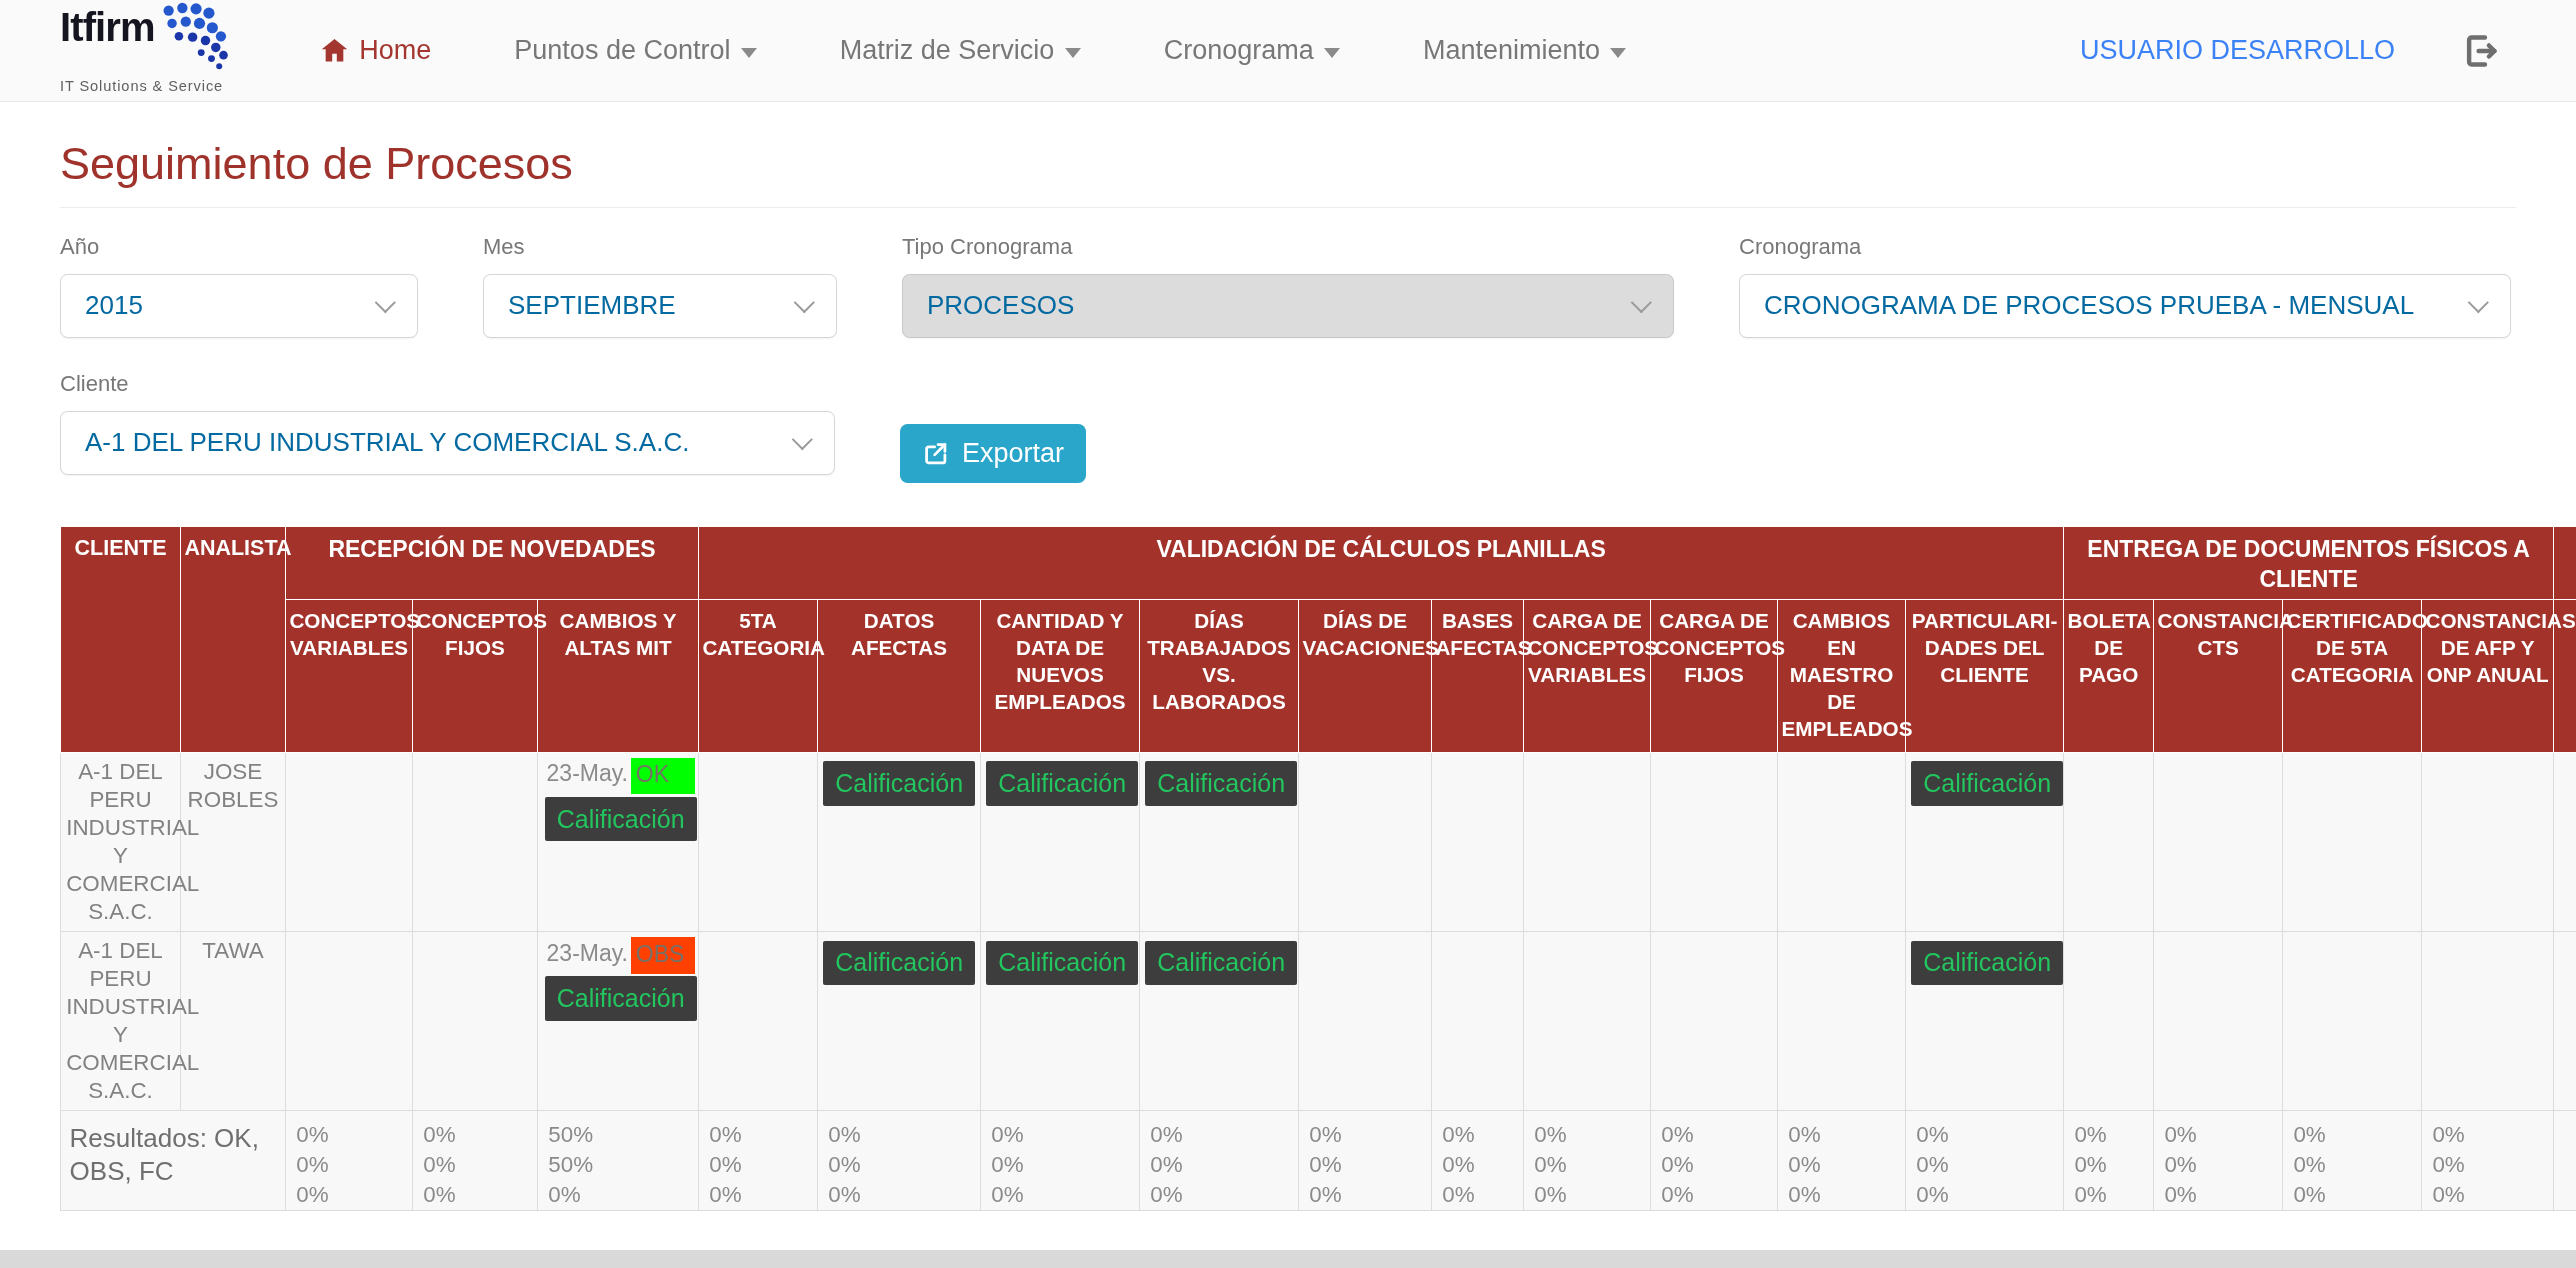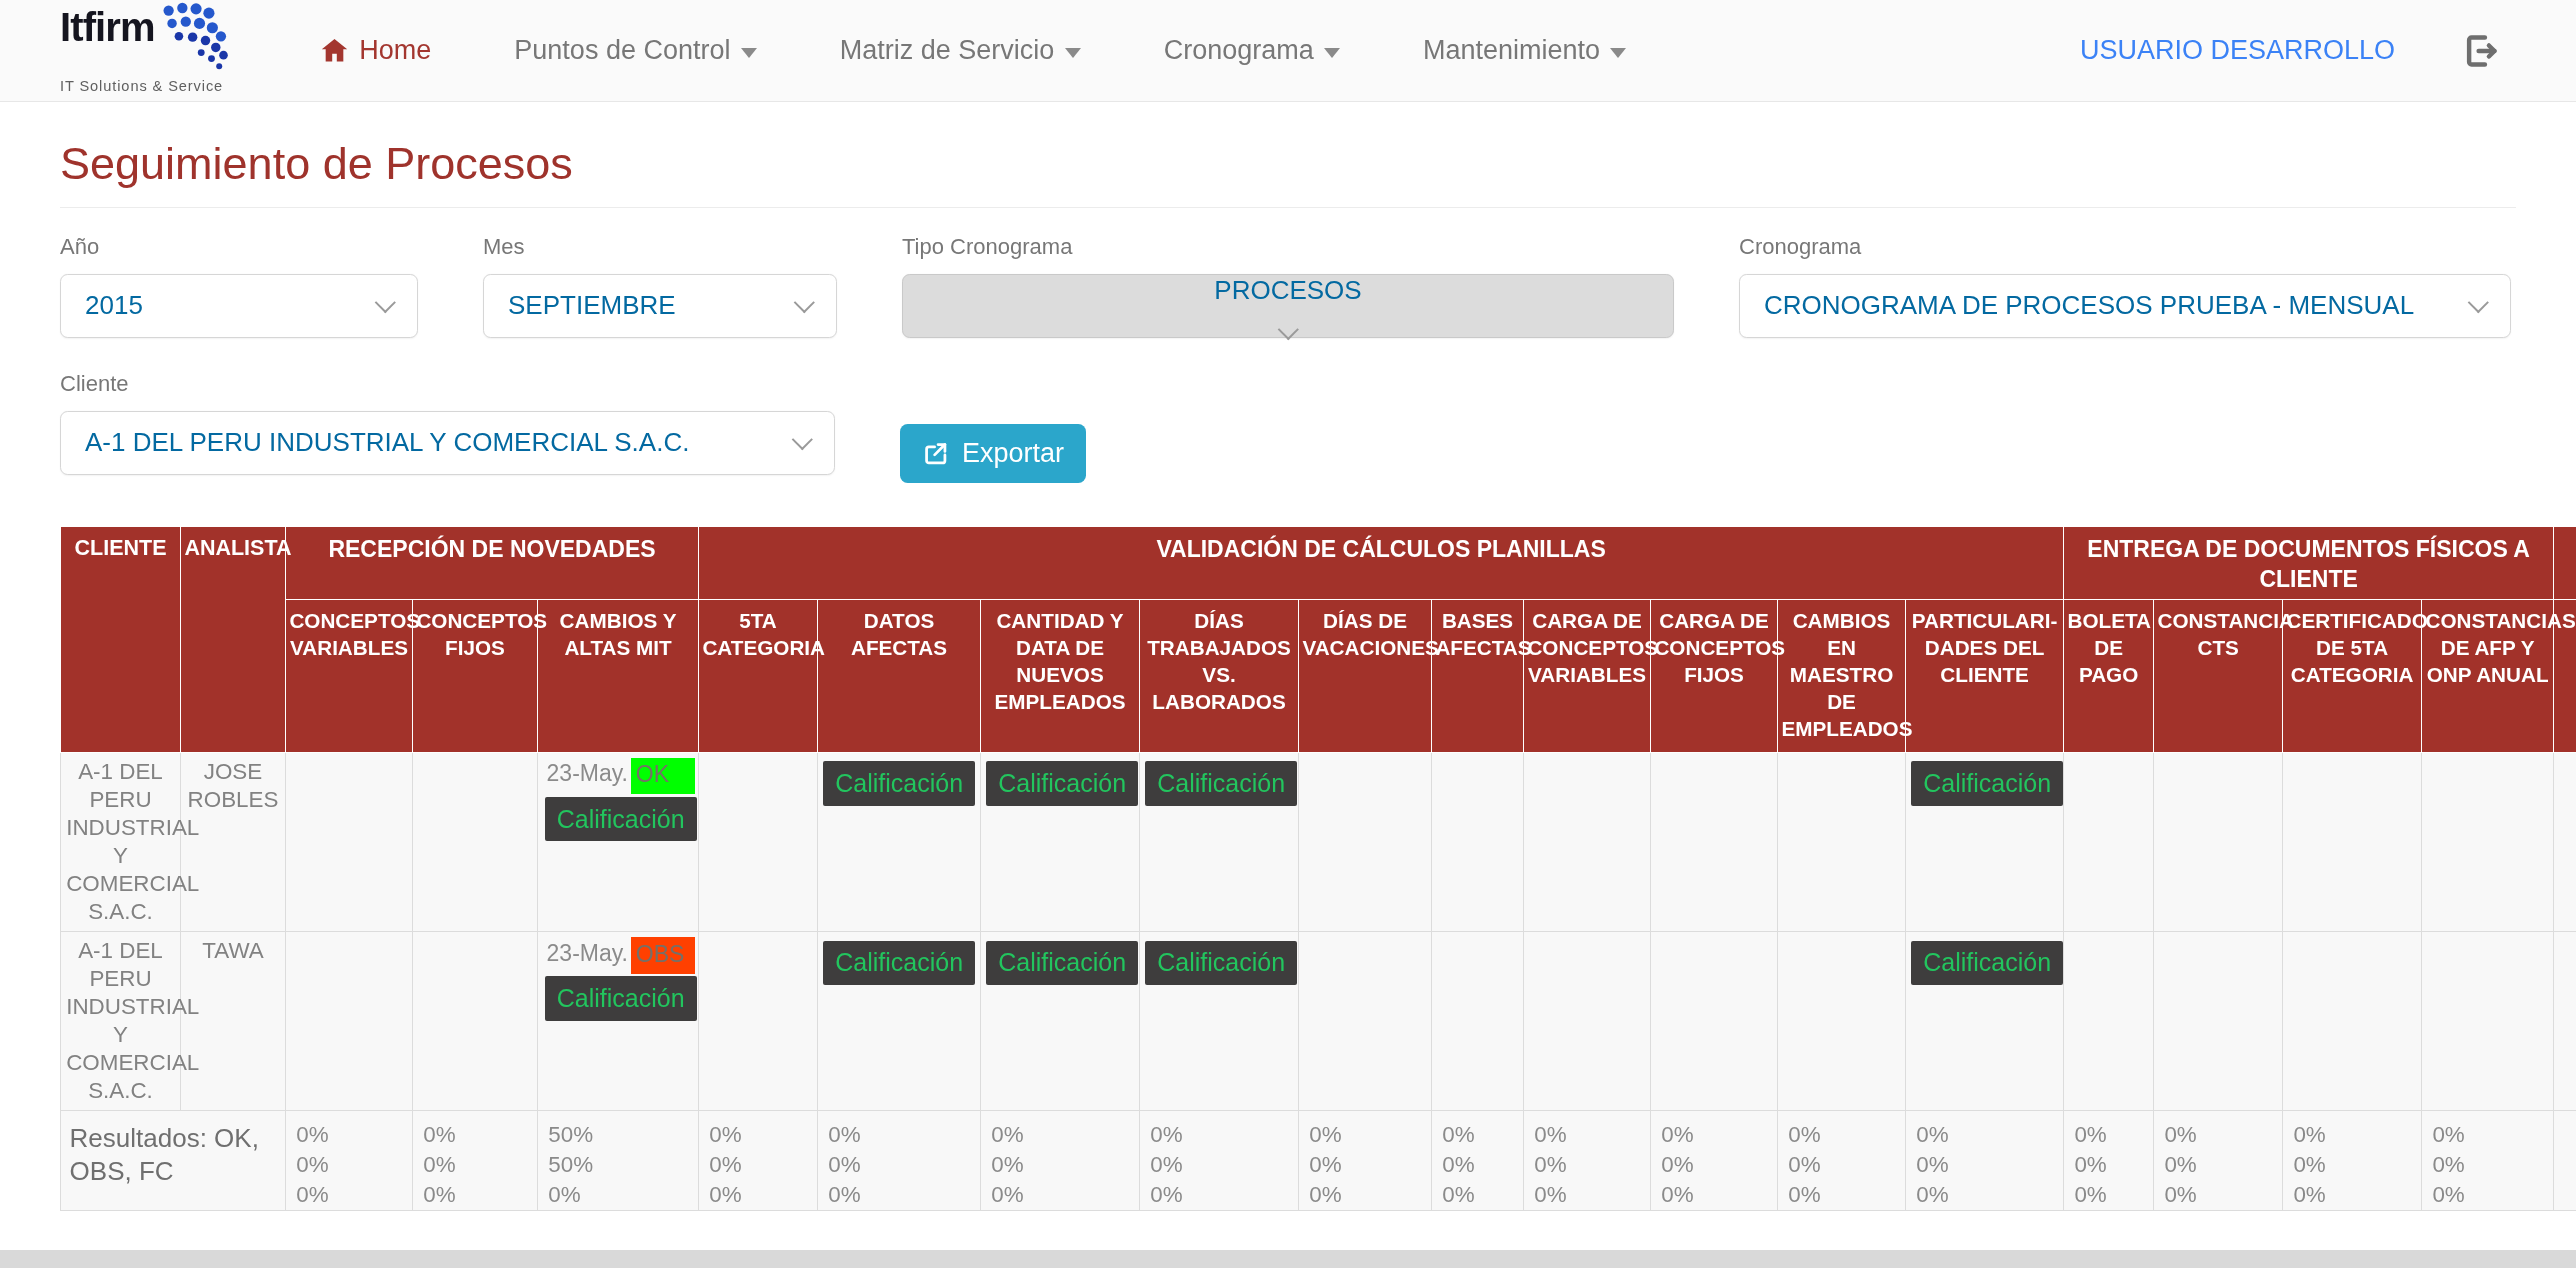--- a/index.html
+++ b/index.html
@@ -35,21 +35,21 @@
 
   .filters-row { display:flex; gap:65px; align-items:flex-start; }
   .filters-row + .filters-row { margin-top:33px; }
   .field-label { display:block; font-size:22px; color:#777; margin-bottom:13.8px; }
   .select {
     height:64px; border:0.9px solid #d6d6d6; border-radius:7.7px; background:#fff;
     display:flex; align-items:center; justify-content:space-between;
     padding:0 24px; font-size:26px; color:#0369a1; cursor:pointer;
     box-shadow:0 0.9px 1.7px rgba(0,0,0,0.05);
   }
-  .select.disabled { background:#dcdcdc; border-color:#c9c9c9;flex-direction:column; }
+  .select.disabled { background:#dcdcdc; border-color:#c9c9c9; }
   .select-value { white-space:nowrap; overflow:hidden; }
   .chev { width:14.6px; height:14.6px; border-right:2.6px solid #9a9a9a; border-bottom:2.6px solid #9a9a9a;
           transform:rotate(45deg); margin-top:-6.9px; flex:0 0 auto; }
   .w-anio  { width:358px; }
   .w-mes   { width:354px; }
   .w-tipo  { width:772px; }
   .w-crono { width:772px; }
   .w-cliente { width:775px; }
   .btn-wrap { padding-top:41px; }
   .btn-export {

